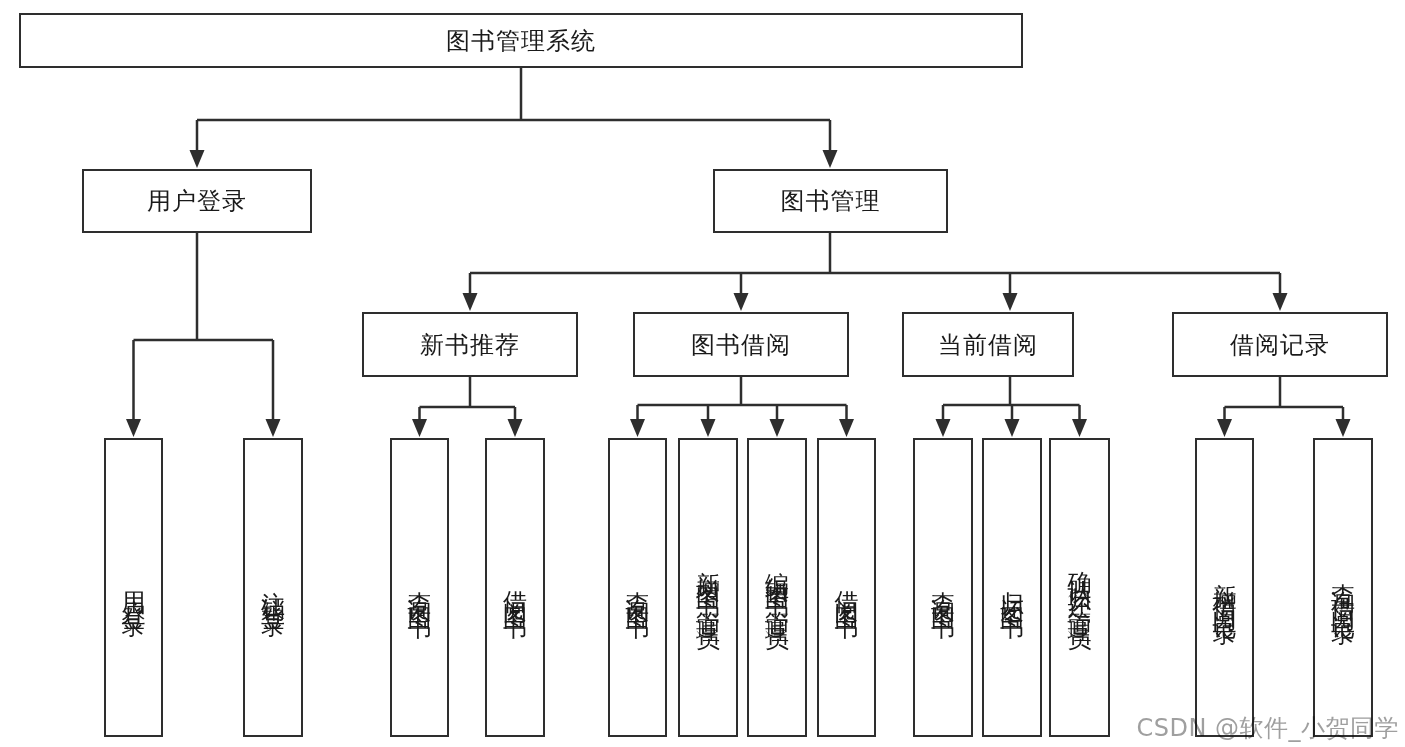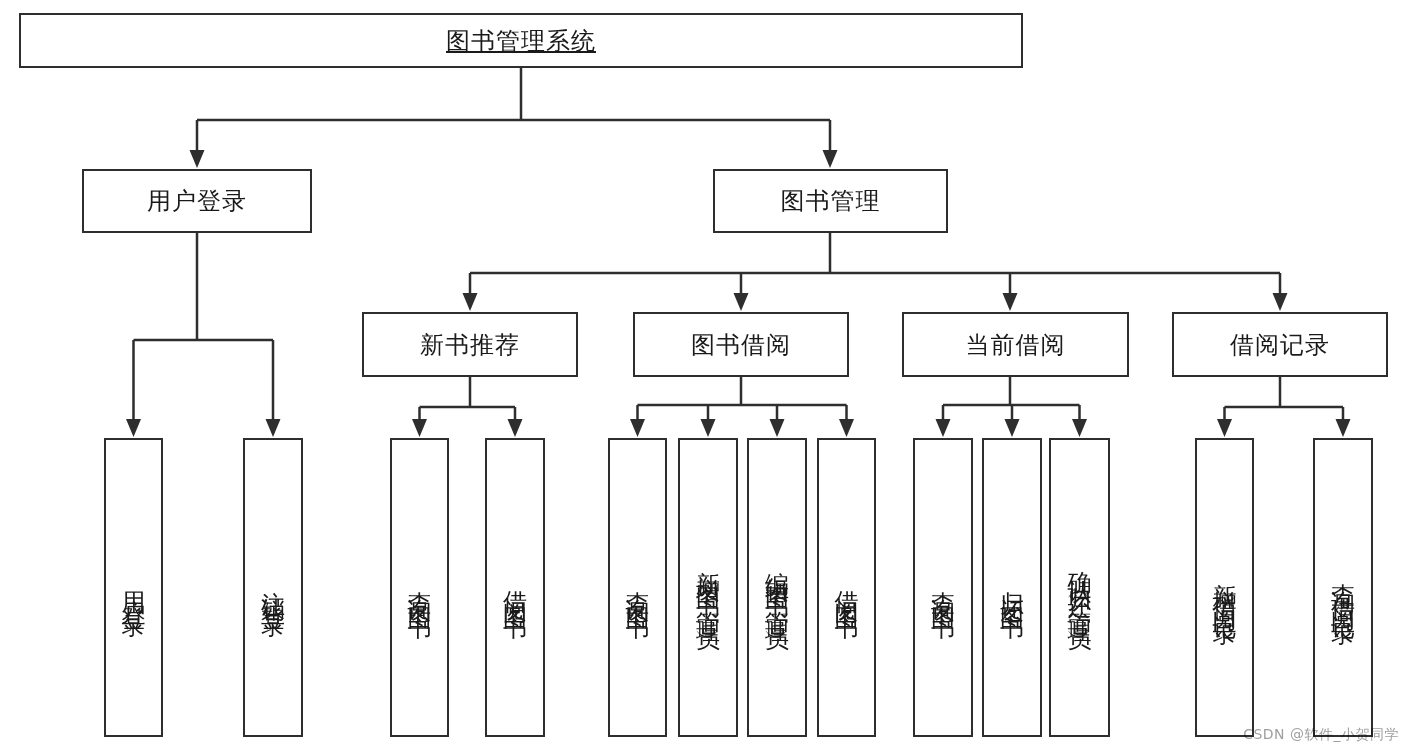--- a/index.html
+++ b/index.html
@@ -24,45 +24,45 @@
   }
   .node.h{font-size:24px;letter-spacing:1px;white-space:nowrap;}
   .node.v{
     font-size:24px;
     writing-mode:vertical-rl;
     text-orientation:mixed;
     letter-spacing:8px;
     line-height:1;
   }
   
-  #n-root {left:19px;  top:13px;  width:1004px;height:55px;text-decoration:underline;}
+  #n-root {left:19px;  top:13px;  width:1004px;height:55px;}
   #n-login{left:82px;  top:169px; width:230px; height:64px;}
   #n-mgmt {left:713px; top:169px; width:235px; height:64px;}
   #n-l2-1 {left:362px; top:312px; width:216px; height:65px;}
   #n-l2-2 {left:633px; top:312px; width:216px; height:65px;}
-  #n-l2-3 {left:902px; top:312px; width:227px; height:65px;text-align:right;}
+  #n-l2-3 {left:902px; top:312px; width:172px; height:65px;text-align:right;}
   #n-l2-4 {left:1172px;top:312px; width:216px; height:65px;}
   .leaf{top:438px;height:299px;}
   #n-a1{left:104px; width:59px;}
   #n-a2{left:243px; width:60px;}
   #n-b1{left:390px; width:59px;}
   #n-b2{left:485px; width:60px;}
   #n-c1{left:608px; width:59px;}
   #n-c2{left:678px; width:60px;}
   #n-c3{left:747px; width:60px;}
   #n-c4{left:817px; width:59px;}
   #n-d1{left:913px; width:60px;}
   #n-d2{left:982px; width:60px;}
   #n-d3{left:1049px;width:61px;}
   #n-e1{left:1195px;width:59px;}
   #n-e2{left:1313px;width:60px;}
   #watermark{
     position:absolute;
     right:6px;bottom:3px;
-    font-size:14px;
+    font-size:24px;
     color:#9f9f9f;
     letter-spacing:0.5px;
     z-index:5;
     mix-blend-mode:multiply;
     white-space:nowrap;
   }
 </style>
 </head>
 <body>
 

